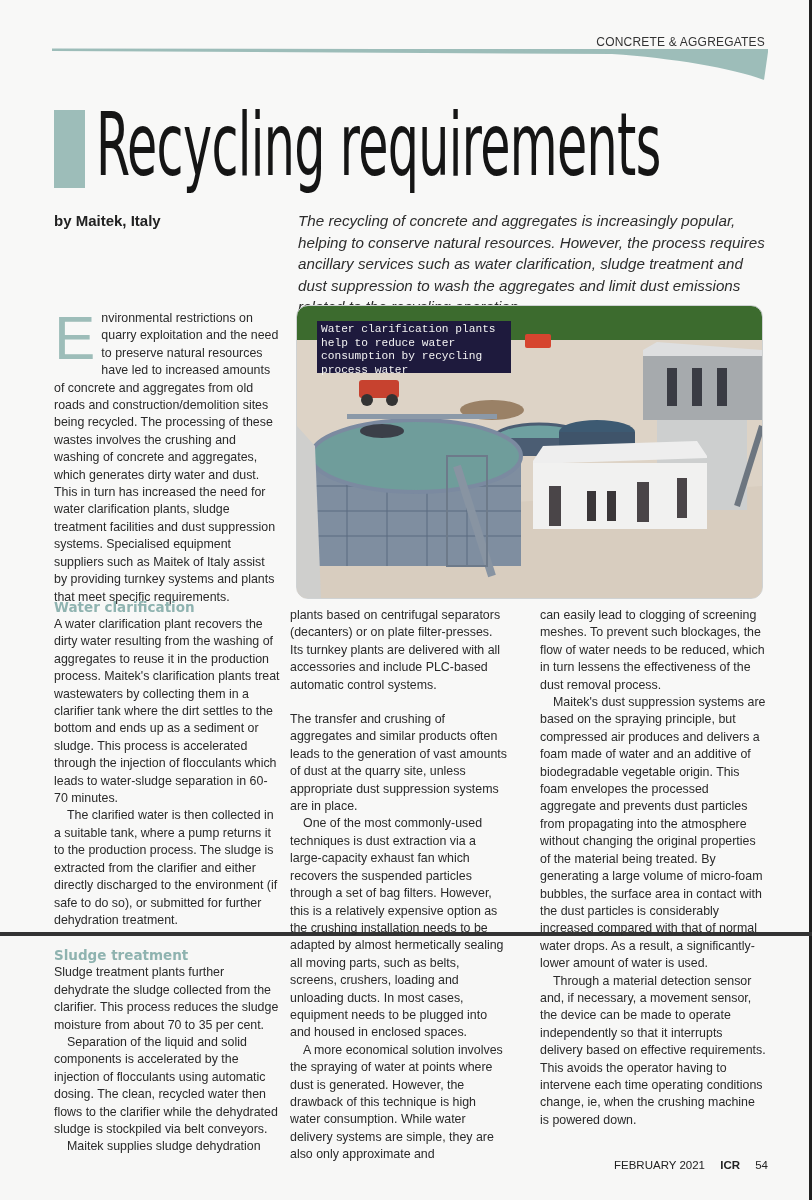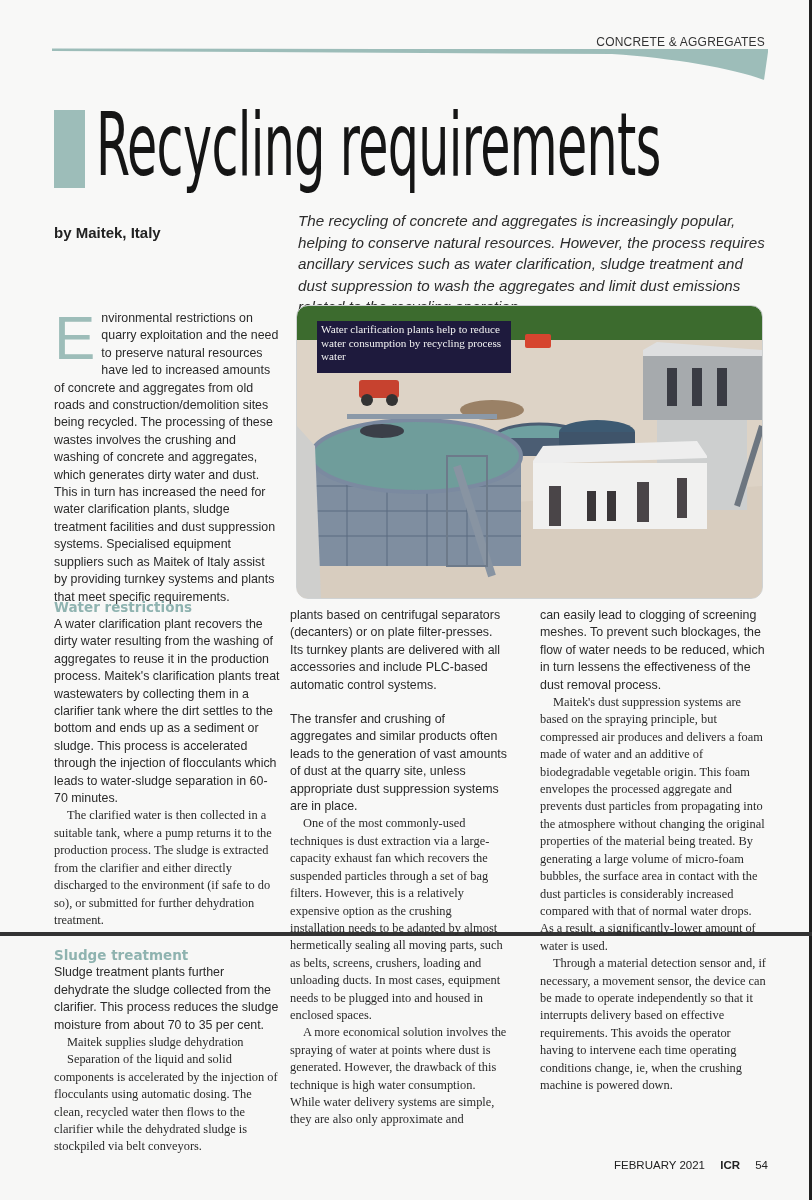--- a/index.html
+++ b/index.html
@@ -25,30 +25,30 @@
   .title {
     position: absolute; left: 96px; top: 90px;
     font-family: "DejaVu Sans Condensed", "DejaVu Sans", sans-serif;
     font-size: 88px; line-height: 110px; color: #151515;
     transform: scaleX(0.62); transform-origin: left top; white-space: nowrap;
     letter-spacing: -1px;
   }
 
   .byline {
     position: absolute; left: 54px; top: 212px;
-    font-family: "Liberation Sans", sans-serif; font-weight: bold; font-size: 15px; color: #222; margin-top: 12px;
+    font-family: "Liberation Sans", sans-serif; font-weight: bold; font-size: 15px; color: #222;
   }
   .standfirst {
     position: absolute; left: 298px; top: 210px; width: 470px;
     font-family: "Liberation Sans", sans-serif; font-style: italic; font-size: 15.2px; line-height: 21.5px; color: #2d2d2d;
   }
 
   .col { position: absolute; font-family: "Liberation Sans", sans-serif; font-size: 12.4px; line-height: 17.4px; color: #2a2a2a; }
   .col p { margin: 0; }
-  .col p.indent { text-indent: 13px; font-family: Liberation Serif, serif; }
+  .col p.indent { text-indent: 13px; }
   .col-a1 { left: 54px; top: 310px; width: 226px; }
   .col-a2 { left: 54px; top: 598px; width: 226px; }
   .col-b { left: 290px; top: 607px; width: 218px; }
   .col-c { left: 540px; top: 607px; width: 226px; }
 
   .dropcap {
     float: left; font-family: "Liberation Sans", sans-serif; font-size: 62px; line-height: 52px;
     color: #9dbdb9; margin: 2px 6px 0 0; height: 52px;
   }
   .subhead {
@@ -58,21 +58,21 @@
   .gap { height: 17px; }
 
   .photo {
     position: absolute; left: 296px; top: 305px; width: 465px; height: 292px;
     border-radius: 12px; overflow: hidden; border: 1px solid #cfd2d3;
     background: linear-gradient(#3c6b2e 0, #3c6b2e 34px, #d9d0c4 34px, #e2d8cc 100%);
   }
   .caption {
     position: absolute; left: 20px; top: 15px; width: 186px; height: 48px;
     background: #1e1a3d; color: #f2f2f2; padding: 2px 4px;
-    font-family: Liberation Serif, serif; font-size: 11.2px; line-height: 13.5px;
+    font-family: Liberation Mono, monospace; font-size: 11.2px; line-height: 13.5px;
   }
 
   .footer {
     position: absolute; left: 614px; top: 1159px;
     font-family: "Liberation Sans", sans-serif; font-size: 11.5px; color: #222; white-space: nowrap;
   }
   .footer .brand { font-weight: bold; margin: 0 12px; }
 </style>
 </head>
 <body>
@@ -150,28 +150,28 @@
       <rect x="310" y="185" width="9" height="30" fill="#3a3638"></rect>
       <rect x="340" y="176" width="12" height="40" fill="#4a4548"></rect>
       <rect x="380" y="172" width="10" height="40" fill="#4a4548"></rect>
 
       <polygon points="0,120 18,140 24,292 0,292" fill="#cfcfcd"></polygon>
     </svg>
     <div class="caption">Water clarification plants help to reduce water consumption by recycling process water</div>
   </div>
 
   <div class="col col-a2">
-    <h3 class="subhead">Water restrictions</h3>
+    <h3 class="subhead">Water clarification</h3>
     <p>A water clarification plant recovers the dirty water resulting from the washing of aggregates to reuse it in the production process. Maitek's clarification plants treat wastewaters by collecting them in a clarifier tank where the dirt settles to the bottom and ends up as a sediment or sludge. This process is accelerated through the injection of flocculants which leads to water-sludge separation in 60-70 minutes.</p>
     <p class="indent">The clarified water is then collected in a suitable tank, where a pump returns it to the production process. The sludge is extracted from the clarifier and either directly discharged to the environment (if safe to do so), or submitted for further dehydration treatment.</p>
     <div class="gap"></div>
     <h3 class="subhead">Sludge treatment</h3>
     <p>Sludge treatment plants further dehydrate the sludge collected from the clarifier. This process reduces the sludge moisture from about 70 to 35 per cent.</p>
+    <p class="indent">Separation of the liquid and solid components is accelerated by the injection of flocculants using automatic dosing. The clean, recycled water then flows to the clarifier while the dehydrated sludge is stockpiled via belt conveyors.</p>
     <p class="indent">Maitek supplies sludge dehydration</p>
-    <p class="indent">Separation of the liquid and solid components is accelerated by the injection of flocculants using automatic dosing. The clean, recycled water then flows to the clarifier while the dehydrated sludge is stockpiled via belt conveyors.</p>
   </div>
 
   <div class="col col-b">
     <p>plants based on centrifugal separators (decanters) or on plate filter-presses. Its turnkey plants are delivered with all accessories and include PLC-based automatic control systems.</p>
     <div class="gap"></div>
     <p>The transfer and crushing of aggregates and similar products often leads to the generation of vast amounts of dust at the quarry site, unless appropriate dust suppression systems are in place.</p>
     <p class="indent">One of the most commonly-used techniques is dust extraction via a large-capacity exhaust fan which recovers the suspended particles through a set of bag filters. However, this is a relatively expensive option as the crushing installation needs to be adapted by almost hermetically sealing all moving parts, such as belts, screens, crushers, loading and unloading ducts. In most cases, equipment needs to be plugged into and housed in enclosed spaces.</p>
     <p class="indent">A more economical solution involves the spraying of water at points where dust is generated. However, the drawback of this technique is high water consumption. While water delivery systems are simple, they are also only approximate and</p>
   </div>
 

